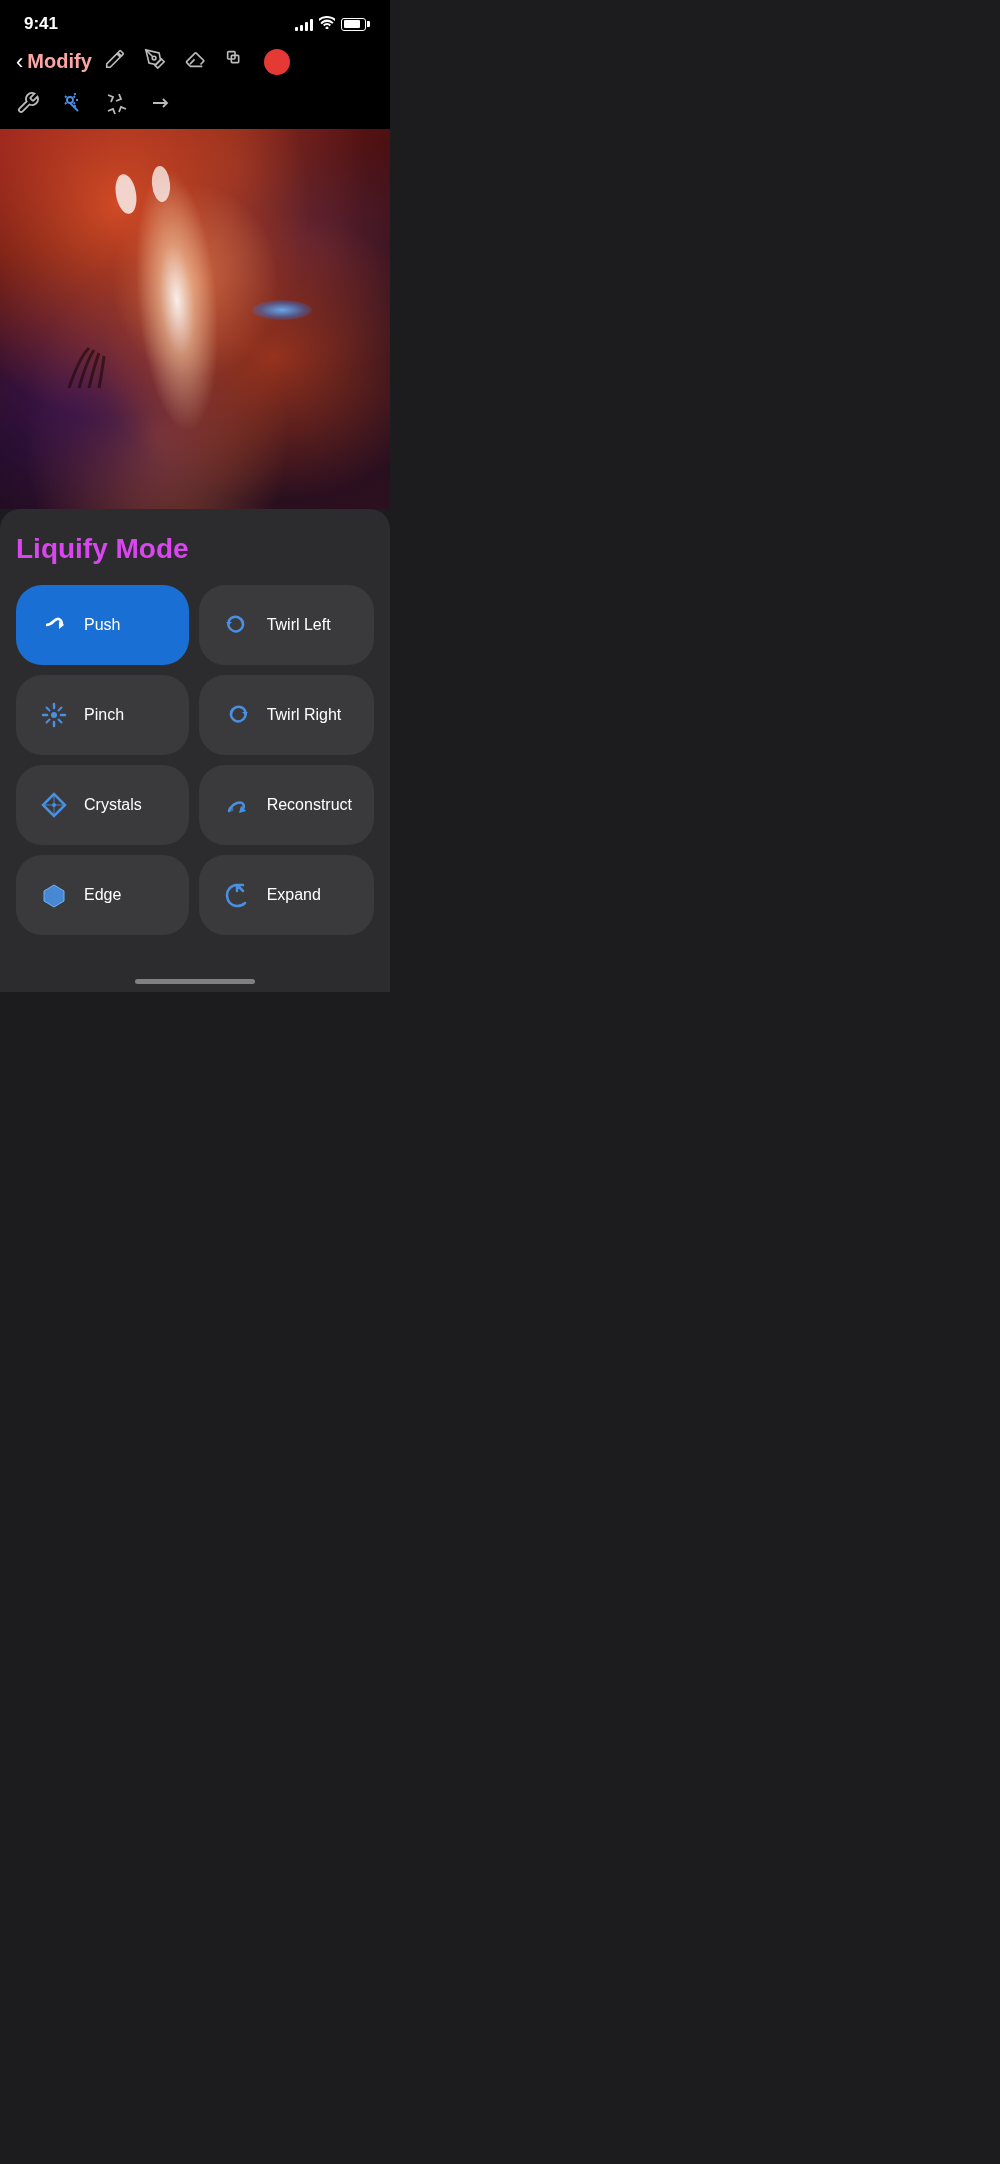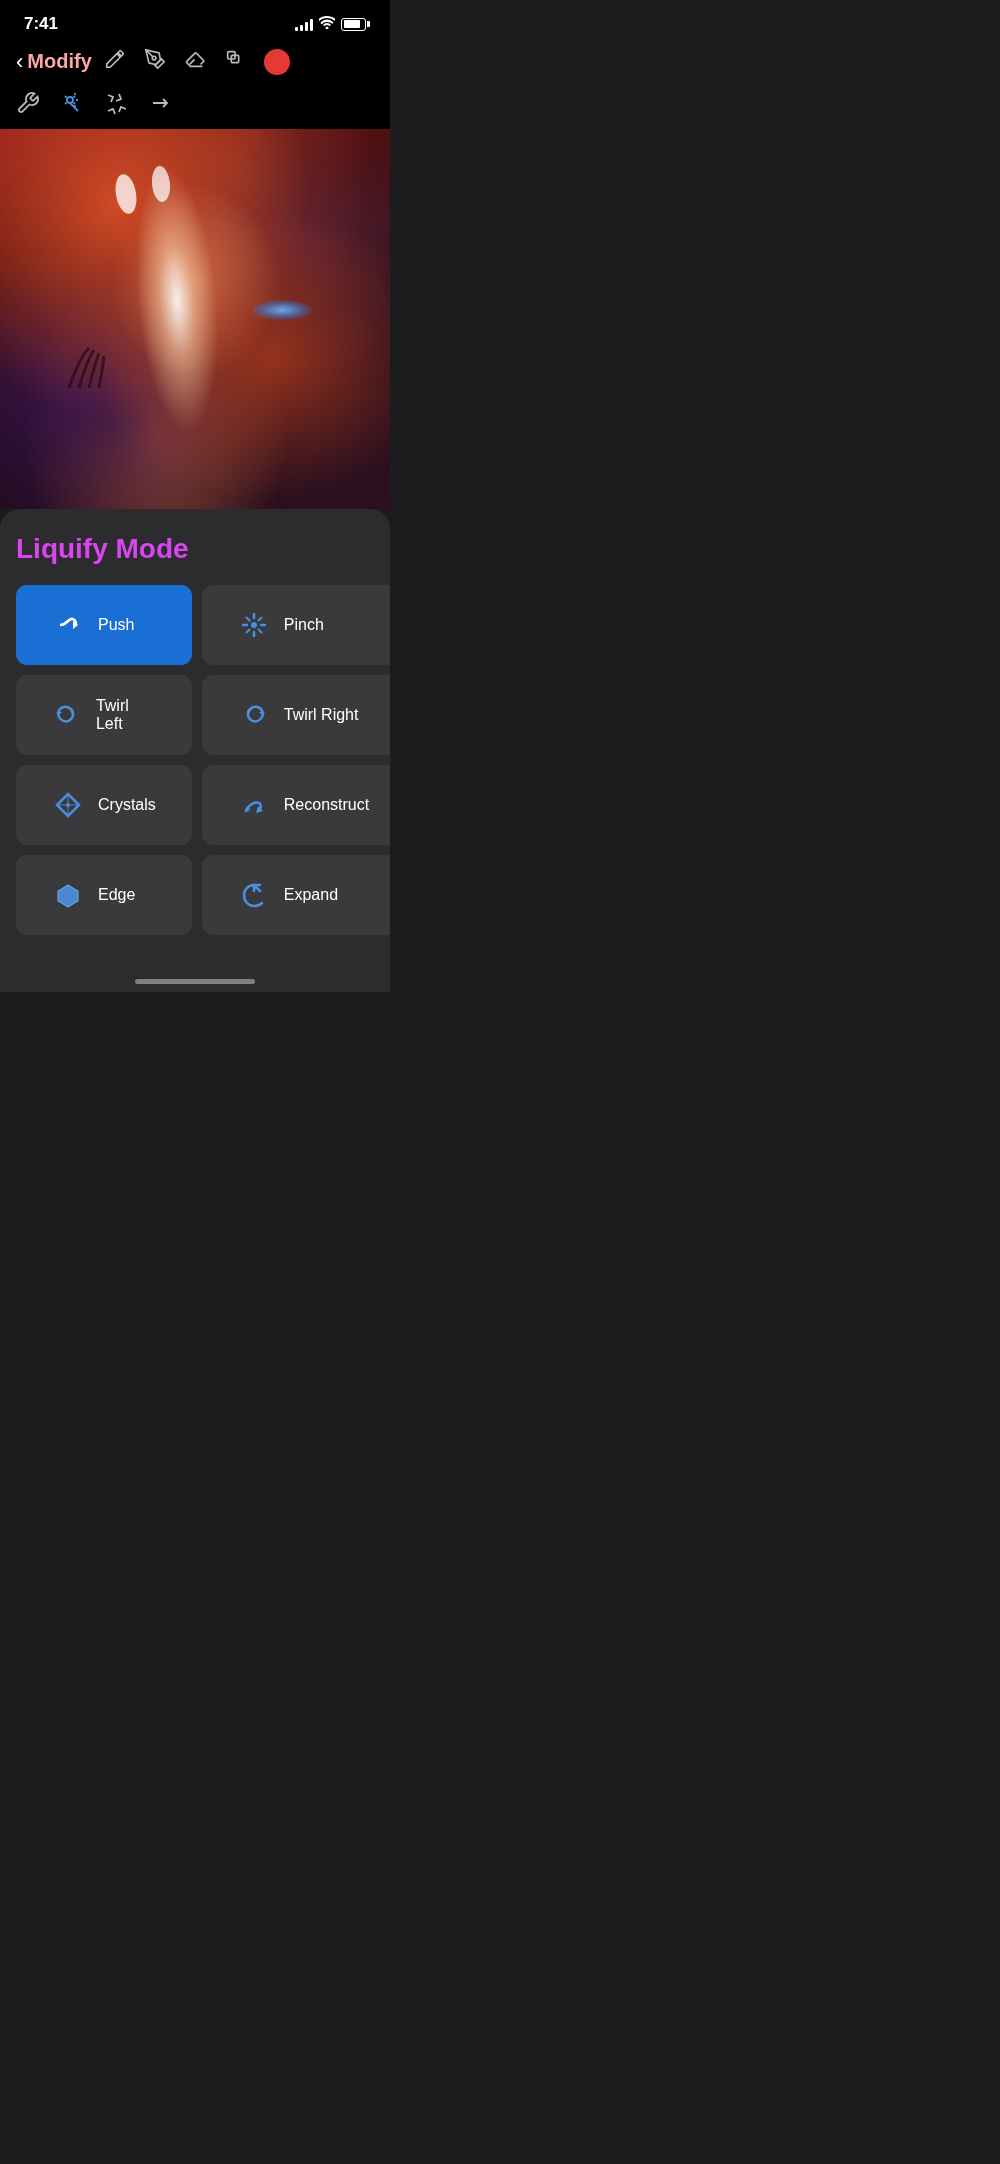--- a/index.html
+++ b/index.html
@@ -206,22 +206,22 @@
 
     
     .mode-grid {
       display: grid;
       grid-template-columns: 1fr 1fr;
       gap: 10px;
     }
 
     .mode-item {
       background: #3a3a3c;
-      border-radius: 11px;
-      padding: 22px 36px;
+      border-radius: 26px;
+      padding: 22px 22px;
       display: flex;
       align-items: center;
       gap: 14px;
       cursor: pointer;
       min-height: 80px;
     }
 
     .mode-item.active {
       background: #1a6fd4;
     }
@@ -257,21 +257,21 @@
       width: 120px;
       height: 5px;
       background: rgba(255,255,255,0.4);
       border-radius: 3px;
     }
   </style>
 </head>
 <body>
 
 <div class="status-bar">
-  <span class="status-time">7:41</span>
+  <span class="status-time">9:41</span>
   <div class="status-icons">
     <div class="signal-bars">
       <span></span>
         <span></span>
         <span></span>
         <span></span>
     </div>
     <span class="wifi-icon">
       <svg width="16" height="13" viewBox="0 0 16 13" fill="white">
         <path d="M8 10.5a1.5 1.5 0 1 1 0 3 1.5 1.5 0 0 1 0-3zm0-3.5a5.5 5.5 0 0 1 4 1.73l-1.41 1.41A3.5 3.5 0 0 0 8 9a3.5 3.5 0 0 0-2.59 1.14L4 8.73A5.5 5.5 0 0 1 8 7zm0-3.5a9 9 0 0 1 6.6 2.9l-1.4 1.4A7 7 0 0 0 8 6a7 7 0 0 0-5.2 2.3l-1.4-1.4A9 9 0 0 1 8 3.5zm0-3.5C11.87.0 15.36 1.57 17.88 4.12l-1.41 1.41A11 11 0 0 0 8 2a11 11 0 0 0-8.47 3.53L-1.88 4.12A13 13 0 0 1 8 0z"></path>
@@ -370,41 +370,41 @@
           <path d="M6 14 C6 14 10 14 14 10 C18 6 22 8 22 14" stroke="white" stroke-width="2.5" fill="none"></path>
           <polygon points="19,10 24,14 19,18" fill="white"></polygon>
         </svg>
       </span>
       <span class="mode-label">Push</span>
     </div>
 
     <div class="mode-item">
       <span class="mode-icon">
         <svg width="28" height="28" viewBox="0 0 28 28" fill="none">
+          <path d="M20 14 C20 9 16 5 11 6 C6 7 4 12 6 16 C8 20 13 22 17 19 C21 16 21 11 18 8" stroke="#4a90e2" stroke-width="2.5" fill="none" stroke-linecap="round"></path>
+          <path d="M6 14 L3 11 L9 11 Z" fill="#4a90e2"></path>
+        </svg>
+      </span>
+      <span class="mode-label">Twirl Left</span>
+    </div>
+
+    <div class="mode-item">
+      <span class="mode-icon">
+        <svg width="28" height="28" viewBox="0 0 28 28" fill="none">
           <circle cx="14" cy="14" r="3" fill="#4a90e2"></circle>
           <path d="M14 3 L14 7 M14 21 L14 25 M3 14 L7 14 M21 14 L25 14" stroke="#4a90e2" stroke-width="2.5" stroke-linecap="round"></path>
           <path d="M6.5 6.5 L9.5 9.5 M18.5 18.5 L21.5 21.5 M21.5 6.5 L18.5 9.5 M9.5 18.5 L6.5 21.5" stroke="#4a90e2" stroke-width="2" stroke-linecap="round"></path>
         </svg>
       </span>
       <span class="mode-label">Pinch</span>
     </div>
 
     <div class="mode-item">
       <span class="mode-icon">
         <svg width="28" height="28" viewBox="0 0 28 28" fill="none">
-          <path d="M20 14 C20 9 16 5 11 6 C6 7 4 12 6 16 C8 20 13 22 17 19 C21 16 21 11 18 8" stroke="#4a90e2" stroke-width="2.5" fill="none" stroke-linecap="round"></path>
-          <path d="M6 14 L3 11 L9 11 Z" fill="#4a90e2"></path>
-        </svg>
-      </span>
-      <span class="mode-label">Twirl Left</span>
-    </div>
-
-    <div class="mode-item">
-      <span class="mode-icon">
-        <svg width="28" height="28" viewBox="0 0 28 28" fill="none">
           <path d="M8 14 C8 9 12 5 17 6 C22 7 24 12 22 16 C20 20 15 22 11 19 C7 16 7 11 10 8" stroke="#4a90e2" stroke-width="2.5" fill="none" stroke-linecap="round"></path>
           <path d="M22 14 L25 11 L19 11 Z" fill="#4a90e2"></path>
         </svg>
       </span>
       <span class="mode-label">Twirl Right</span>
     </div>
 
     <div class="mode-item">
       <span class="mode-icon">
         <svg width="28" height="28" viewBox="0 0 28 28" fill="none">

